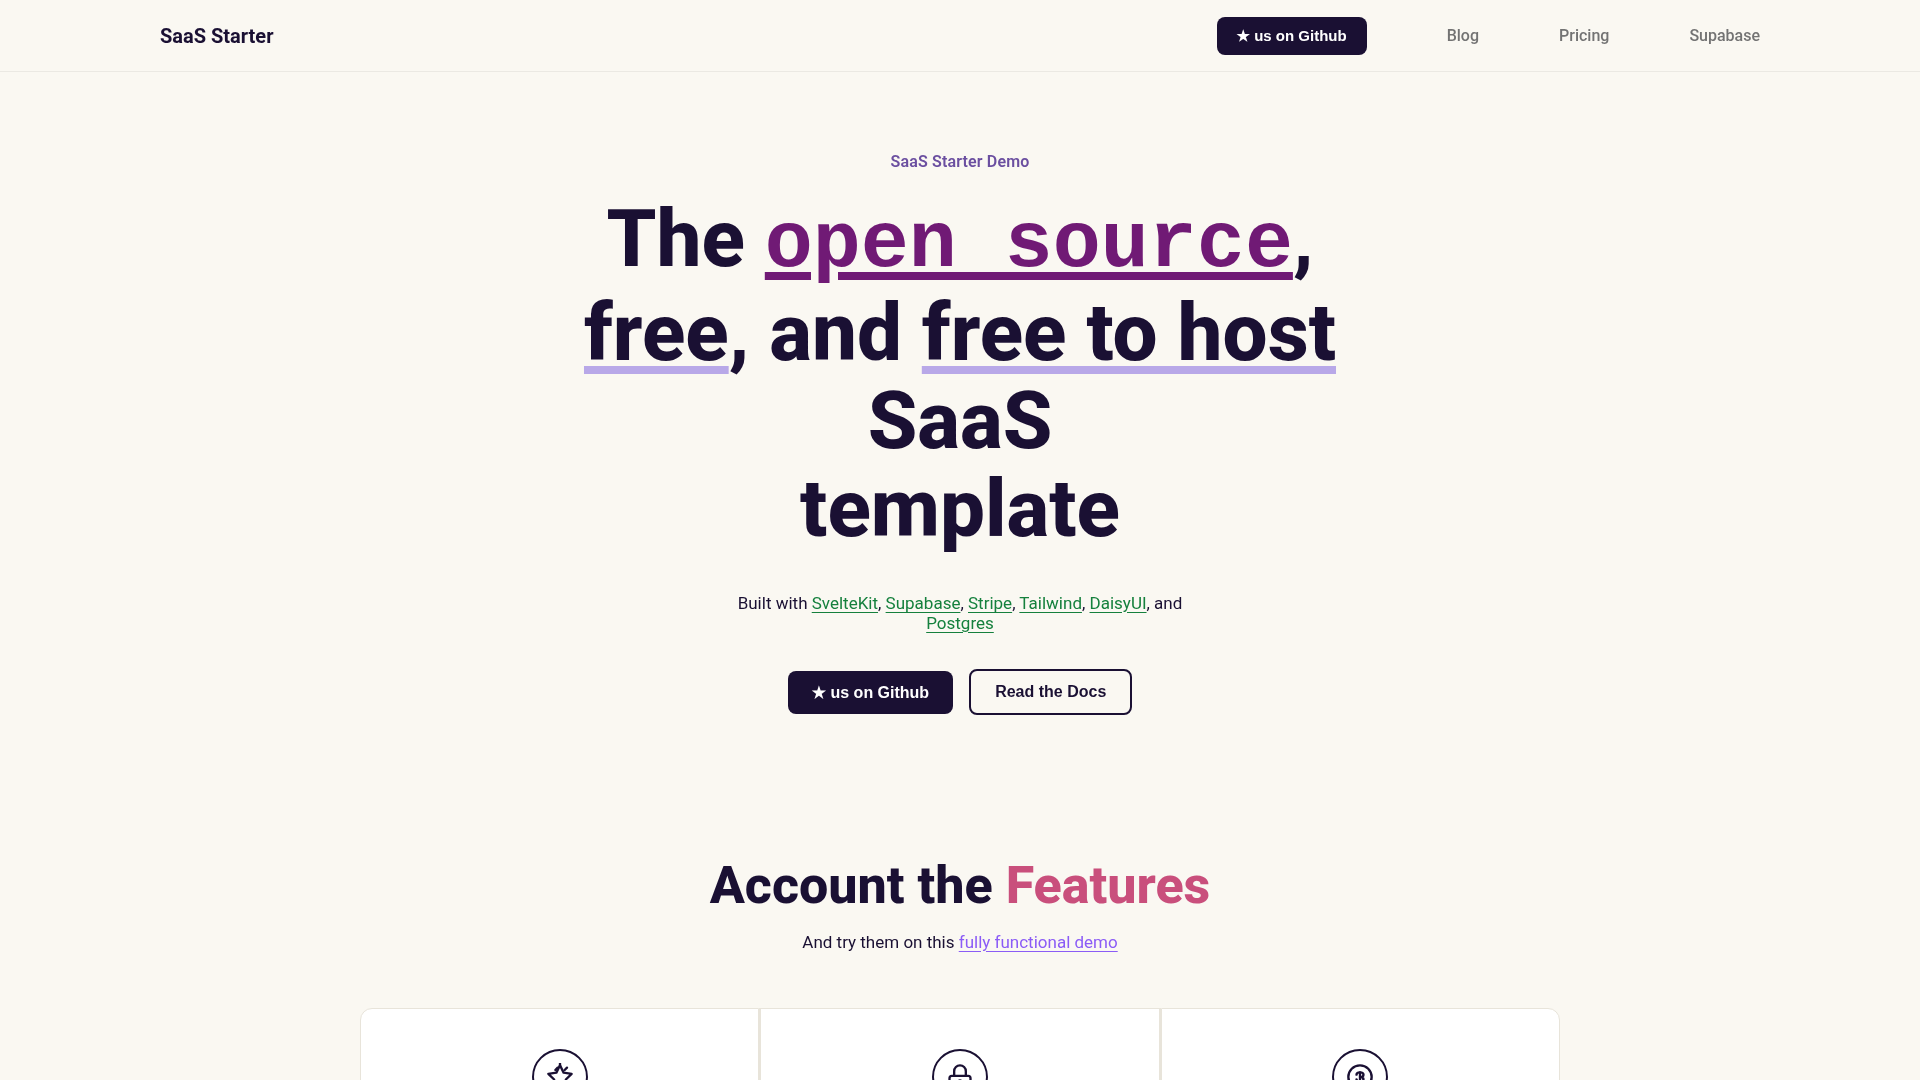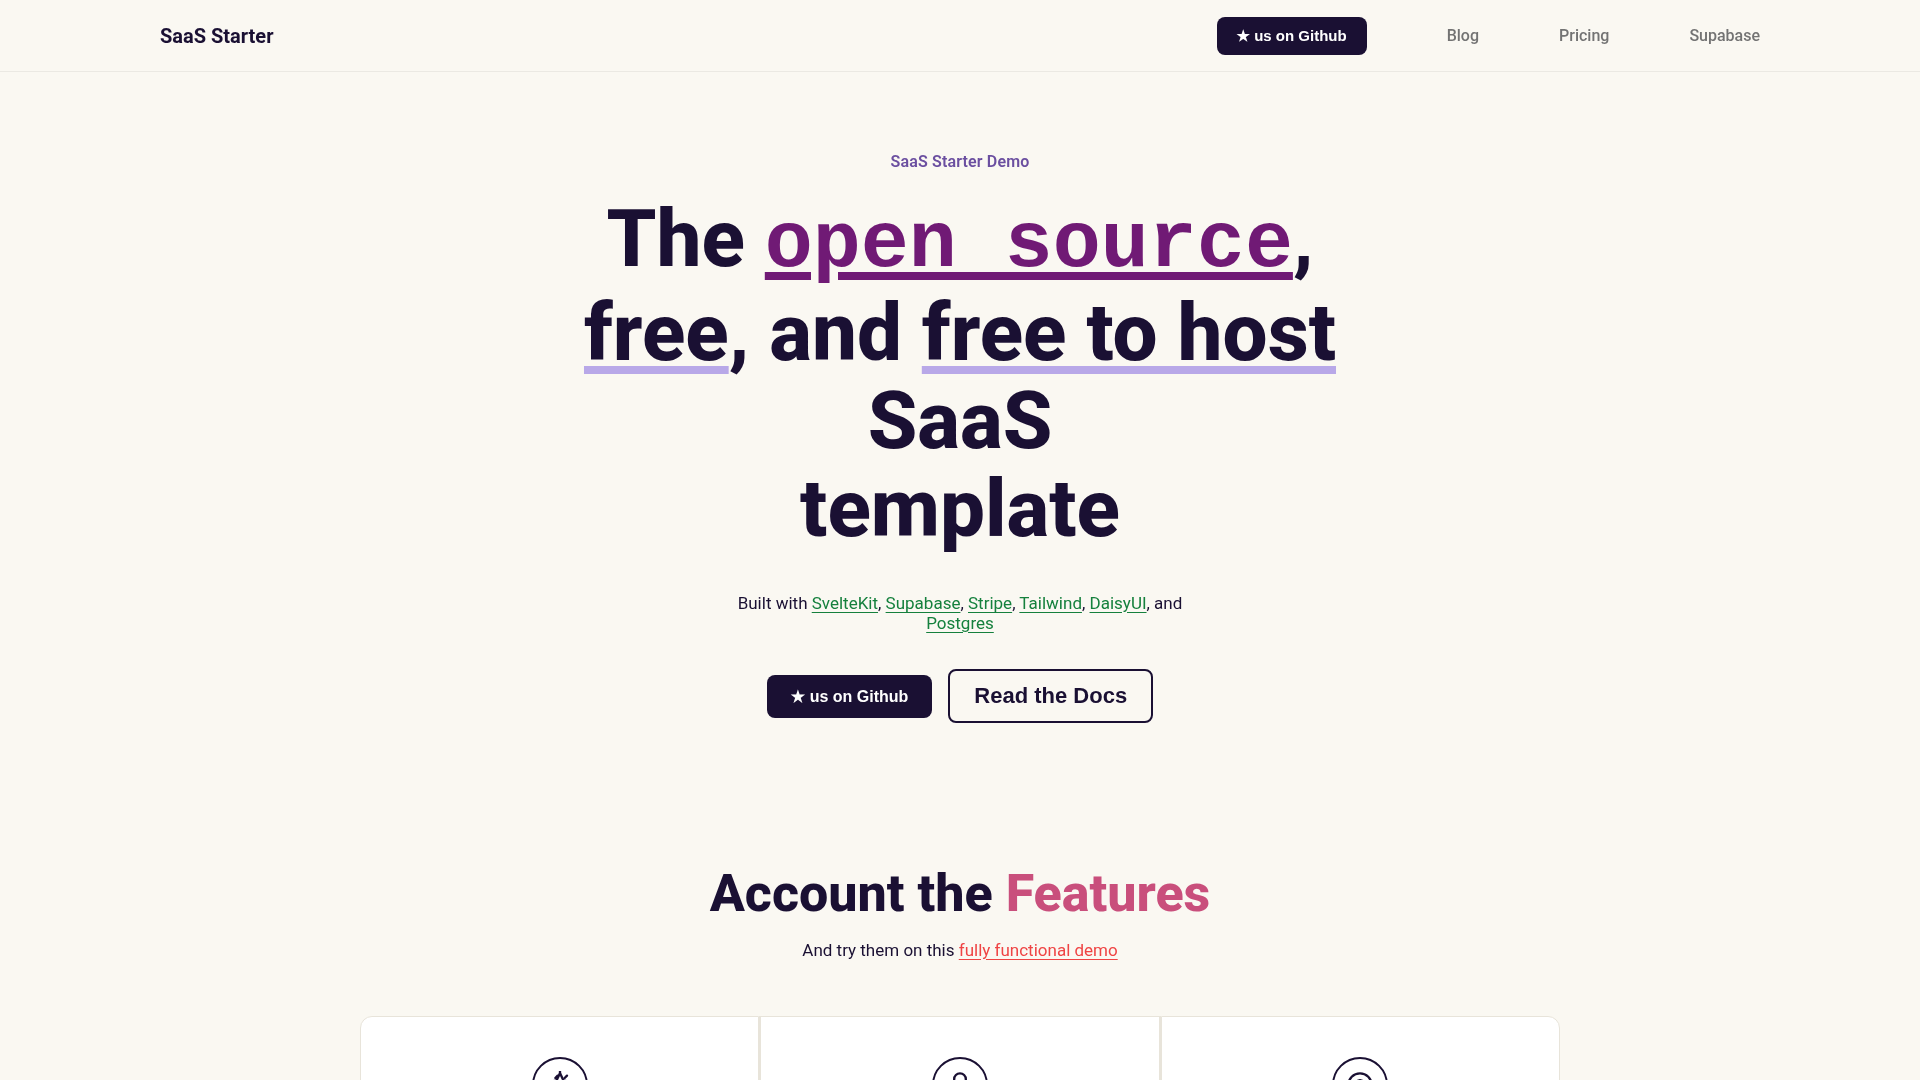--- a/index.html
+++ b/index.html
@@ -138,21 +138,21 @@
 
     .btn-outline {
       display: flex;
       align-items: center;
       gap: 6px;
       background-color: transparent;
       color: #1a1033;
       border: 2px solid #1a1033;
       border-radius: 8px;
       padding: 12px 24px;
-      font-size: 22px;
+      font-size: 16px;
       font-weight: 600;
       cursor: pointer;
     }
 
     
     .features {
       display: flex;
       flex-direction: column;
       align-items: center;
       padding: 80px 160px 40px;
@@ -169,21 +169,21 @@
       color: #c94f7c;
     }
 
     .features-subtitle {
       font-size: 17px;
       color: #1a1033;
       margin-bottom: 56px;
     }
 
     .features-subtitle a {
-      color: #ef4444;
+      color: #8b5cf6;
       text-decoration: underline;
       text-underline-offset: 3px;
     }
 
     .feature-cards {
       display: flex;
       gap: 0;
       width: 100%;
       max-width: 1200px;
     }

